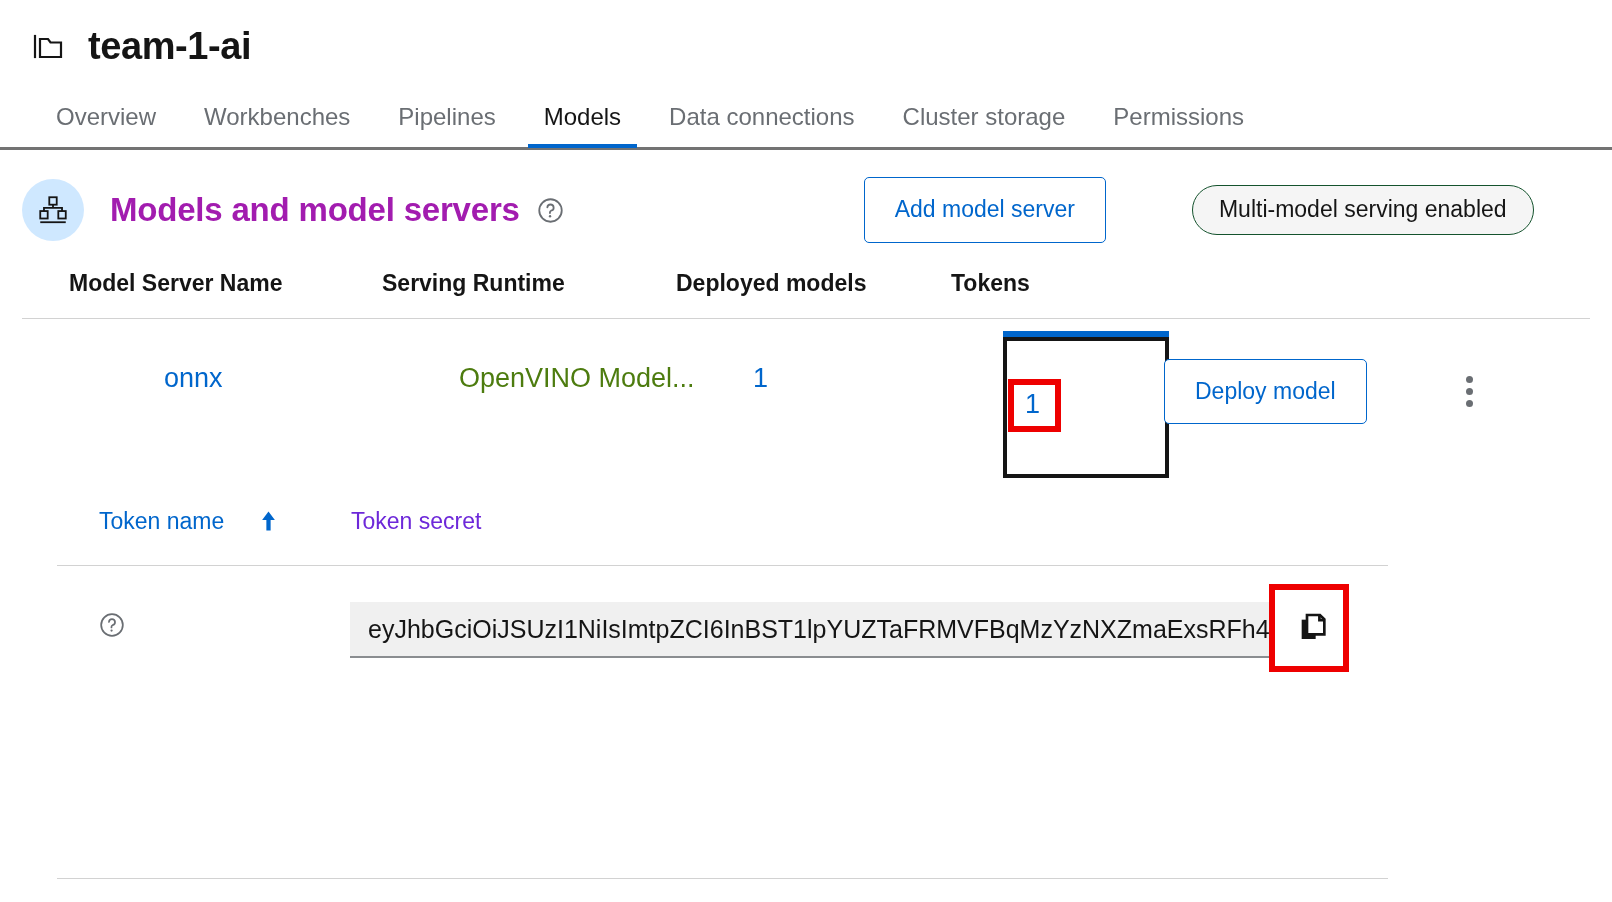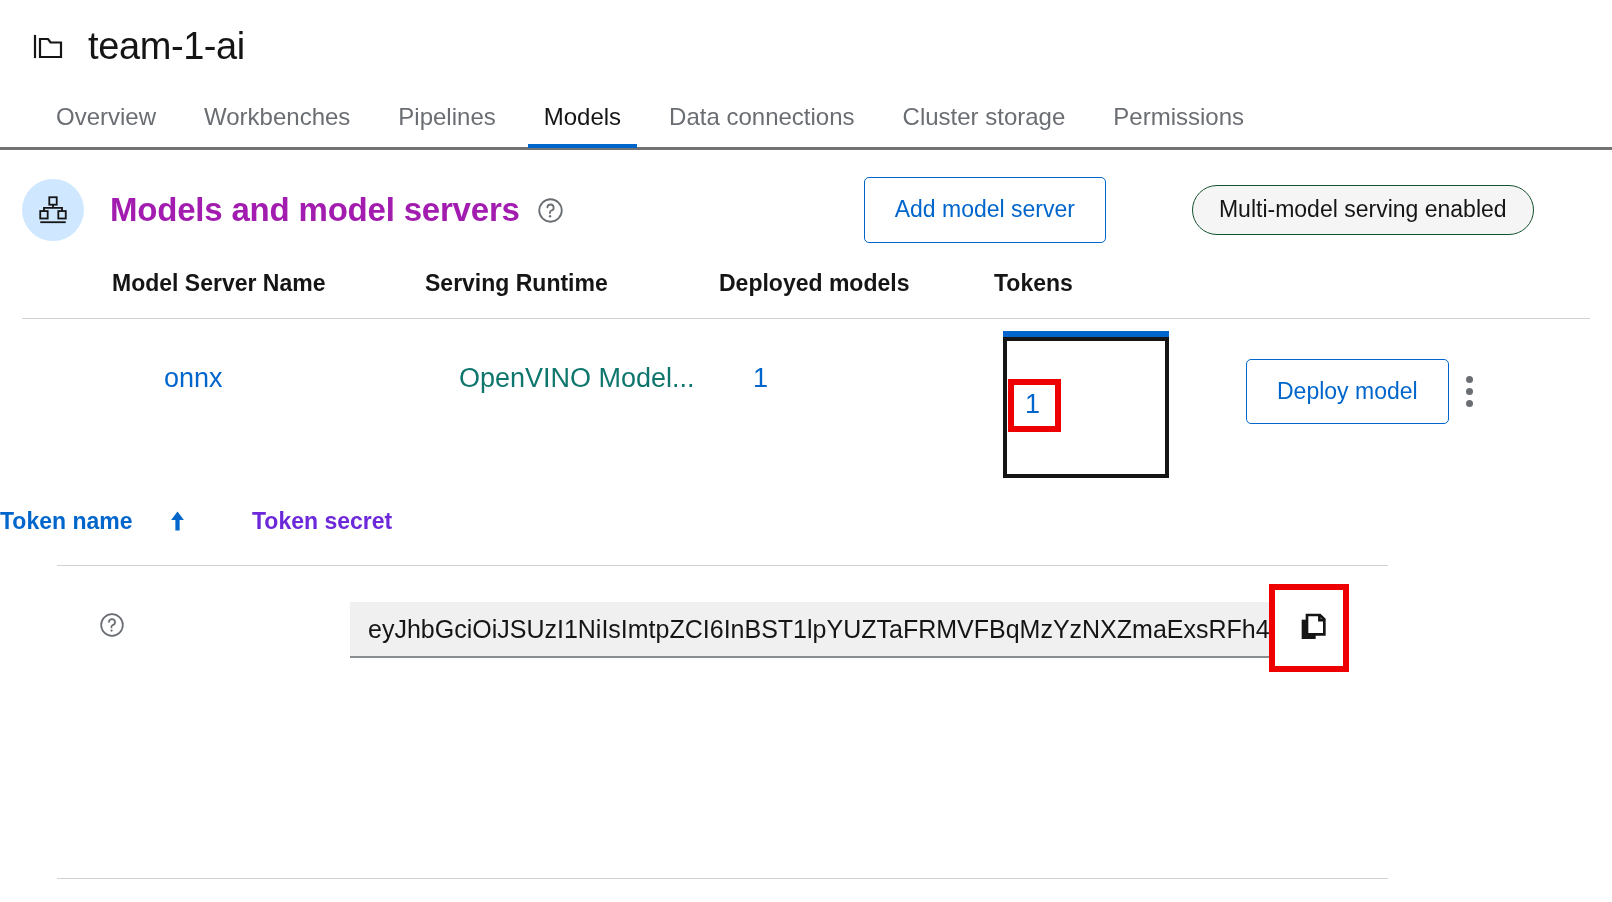--- a/index.html
+++ b/index.html
@@ -20,21 +20,21 @@
     padding: 14px 0 0 30px;
     height: 78px;
   }
   .project-icon {
     width: 40px; height: 40px;
     display: block;
     flex: 0 0 auto;
   }
   .page-title {
     font-size: 38px;
-    font-weight: 400;
+    font-weight: 700;
     letter-spacing: -0.4px;
     color: #151515;
     line-height: 1;
   }
 
   
   .tabs-wrap {
     position: relative;
     height: 72px;
     border-bottom: 3px solid #737373;
@@ -120,21 +120,21 @@
     padding: 11px 26px;
     white-space: nowrap;
     line-height: 1.1;
   }
 
   
   .servers-table { margin-top: 18px; }
   .srv-head {
     display: flex;
     align-items: center;
-    padding-left: 112px;
+    padding-left: 69px;
     font-size: 23px;
     font-weight: 700;
     color: #151515;
     height: 46px;
   }
   .srv-head .c-name    { width: 295px; }
   .srv-head .c-runtime { width: 294px; margin-left: 18px; }
   .srv-head .c-deploy  { width: 275px; }
   .srv-head .c-tokens  { width: 200px; }
 
@@ -146,21 +146,21 @@
 
   .srv-row {
     position: relative;
     display: flex;
     align-items: center;
     padding-left: 164px;
     height: 118px;
     font-size: 27px;
   }
   .srv-row .c-name    { width: 295px; }
-  .srv-row .c-runtime { width: 294px; color: #0f766e; white-space: nowrap; }
+  .srv-row .c-runtime { width: 294px; color: #4d7c0f; white-space: nowrap; }
   .srv-row .c-deploy  { width: 275px; }
   .srv-row .c-tokens  { width: 200px; }
   .link {
     color: #06c;
     text-decoration: none;
     cursor: pointer;
   }
 
   
   .tokens-callout {
@@ -195,21 +195,21 @@
     position: absolute;
     left: 1025px;
     top: 70px;
     font-size: 27px;
     color: #06c;
     cursor: pointer;
   }
 
   .btn-deploy {
     position: absolute;
-    left: 1246px;
+    left: 1164px;
     top: 40px;
   }
   .kebab {
     position: absolute;
     left: 1455px;
     top: 52px;
     width: 28px;
     height: 40px;
     display: flex;
     flex-direction: column;
@@ -222,23 +222,24 @@
     display: block;
     width: 7px; height: 7px;
     border-radius: 50%;
     background: #6a6e73;
   }
 
   
   .tok-head {
     display: flex;
     align-items: center;
+    padding-left: 99px;
     height: 48px;
     font-size: 23px;
-    font-weight: 700;
+    font-weight: 400;
     margin-top: 60px;
   }
   .tok-head .c-tname {
     width: 252px;
     color: #06c;
     display: flex;
     align-items: center;
     gap: 36px;
     cursor: pointer;
   }

